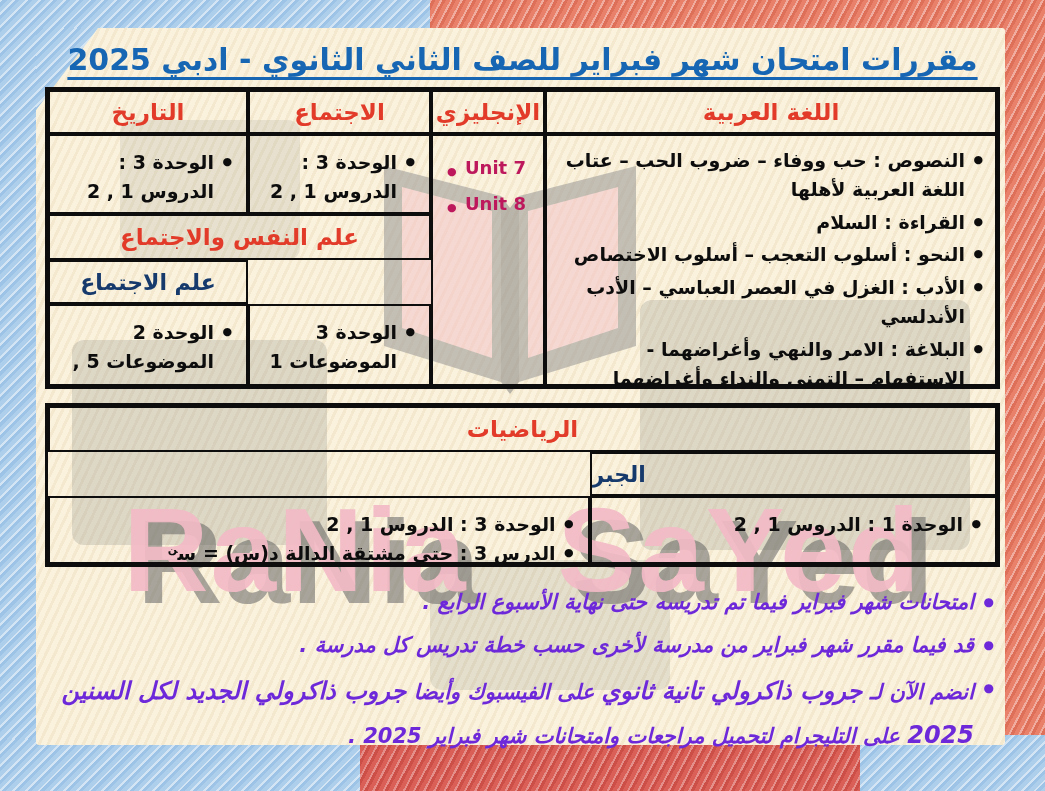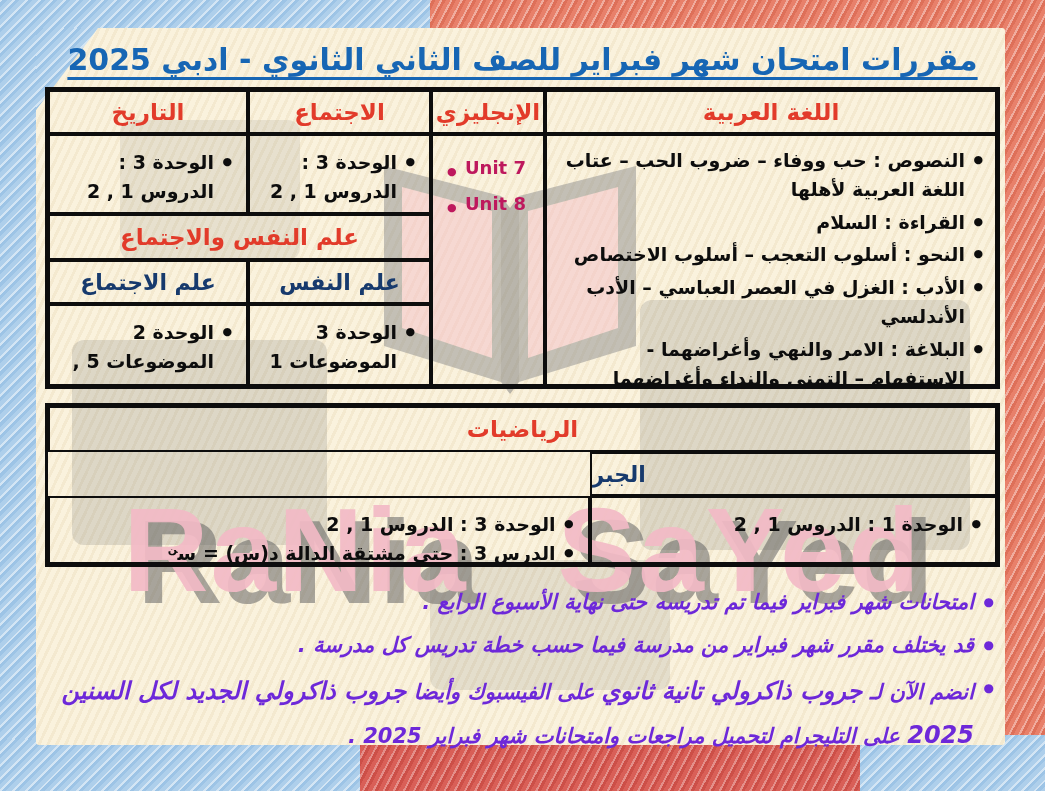--- a/index.html
+++ b/index.html
@@ -160,21 +160,20 @@
     </div>
 
     <div class="cell c-geo pad-cell">
       <div class="item">الوحدة 3 : الدروس 1 , 2</div>
     </div>
     <div class="cell c-hist pad-cell">
       <div class="item">الوحدة 3 : الدروس 1 , 2</div>
     </div>
 
     <div class="cell hdr psy-hdr">علم النفس والاجتماع</div>
-    <div class="cell subhdr psy-sub-psy">علم النفس</div>
     <div class="cell subhdr psy-sub-soc">علم الاجتماع</div>
     <div class="cell psy-c-psy pad-cell">
       <div class="item">الوحدة 3 الموضوعات 1 , 2 , 3</div>
     </div>
     <div class="cell psy-c-soc pad-cell">
       <div class="item">الوحدة 2 الموضوعات 5 , 6</div>
     </div>
   </div>
 
   <div class="tbl tbl2">
@@ -184,17 +183,17 @@
       <div class="item">الوحدة 1 : الدروس 1 , 2</div>
     </div>
     <div class="cell pad-cell" style="grid-column:2;grid-row:3;">
       <div class="item">الوحدة 3 : الدروس 1 , 2</div>
       <div class="item"><span>الدرس 3 : حتى مشتقة الدالة د(س) = س</span><sup class="deriv">ن</sup></div>
     </div>
   </div>
 
   <div class="notes">
     <div class="note">امتحانات شهر فبراير فيما تم تدريسه حتى نهاية الأسبوع الرابع .</div>
-    <div class="note">قد يختلف مقرر شهر فبراير من مدرسة فيما حسب خطة تدريس كل مدرسة .</div>
+    <div class="note">قد فيما مقرر شهر فبراير من مدرسة لأخرى حسب خطة تدريس كل مدرسة .</div>
     <div class="note"><span>انضم الآن لـ </span><span class="b">جروب ذاكرولي تانية ثانوي</span><span> على الفيسبوك وأيضا </span><span class="b">جروب ذاكرولي الجديد لكل السنين 2025</span><span> على التليجرام لتحميل مراجعات وامتحانات شهر فبراير 2025 .</span></div>
   </div>
 
 </div>
 
 </body></html>

